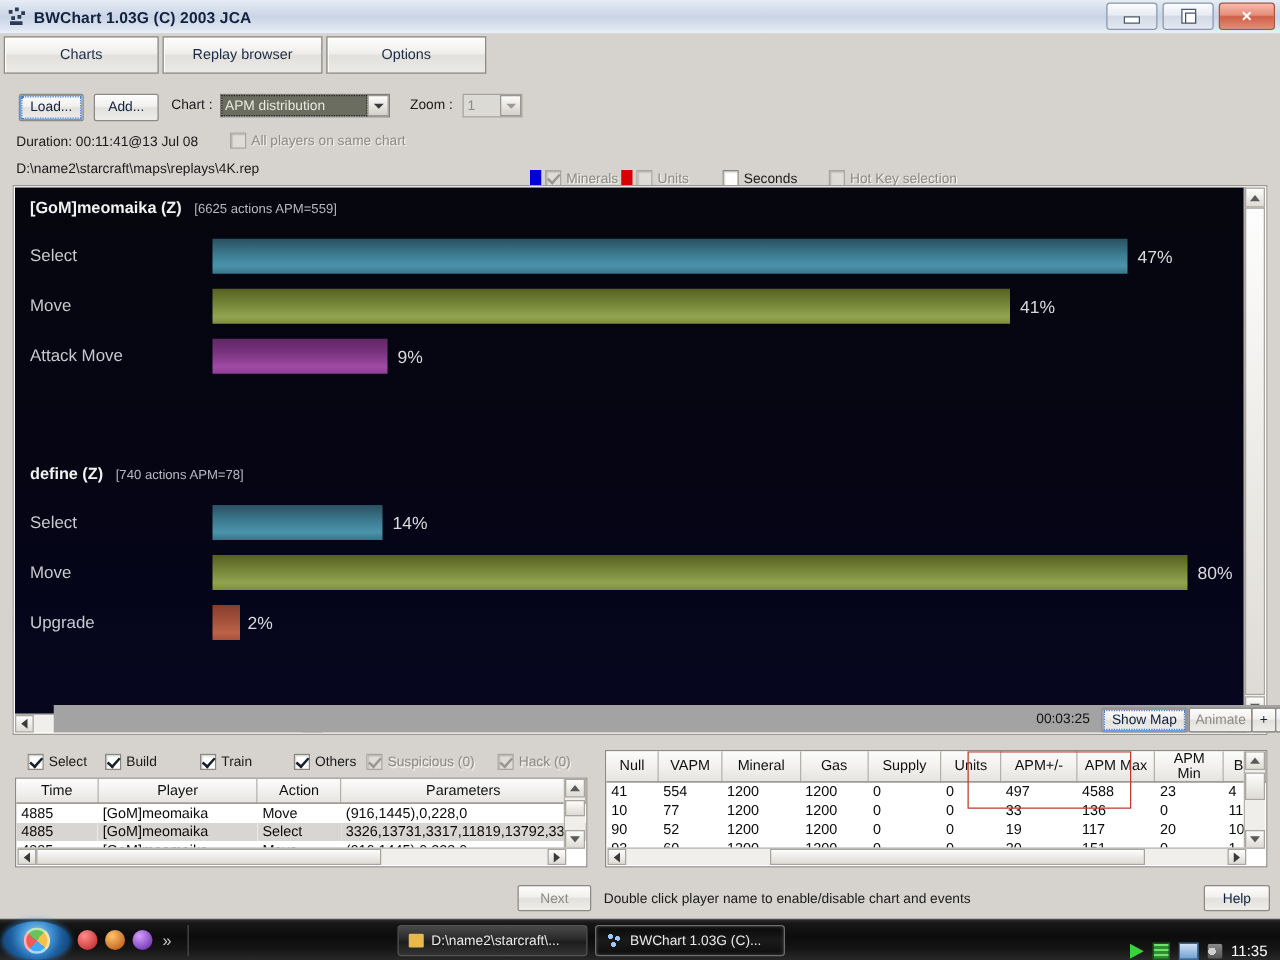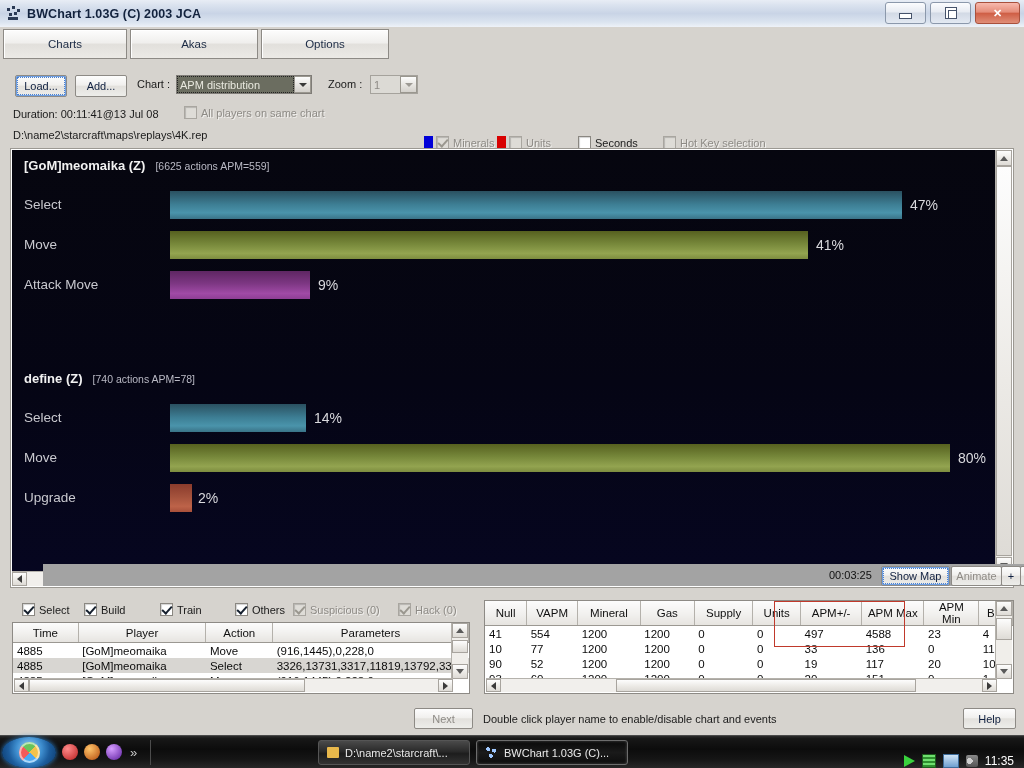--- a/index.html
+++ b/index.html
@@ -226,21 +226,21 @@
         </div>
       <div class="wb">
           <span class="maxsq"></span>
         </div>
       <div class="wb close">✕</div>
     </div>
   </div>
 
   <div class="tabrow">
     <div class="tabbtn" style="width:122px">Charts</div>
-    <div class="tabbtn" style="width:126px">Akas</div>
+    <div class="tabbtn" style="width:126px">Replay browser</div>
     <div class="tabbtn" style="width:126px">Options</div>
   </div>
 
   <div class="toolbar">
 
     <div class="tb-btn focus" style="left:15px;top:14px;width:50px;">Load...</div>
     <div class="tb-btn" style="left:75px;top:14px;width:50px;">Add...</div>
 
     <div class="lbl" style="left:137px;top:17px;">Chart :</div>
     <div class="combo" style="left:176px;top:14px;width:136px;">

